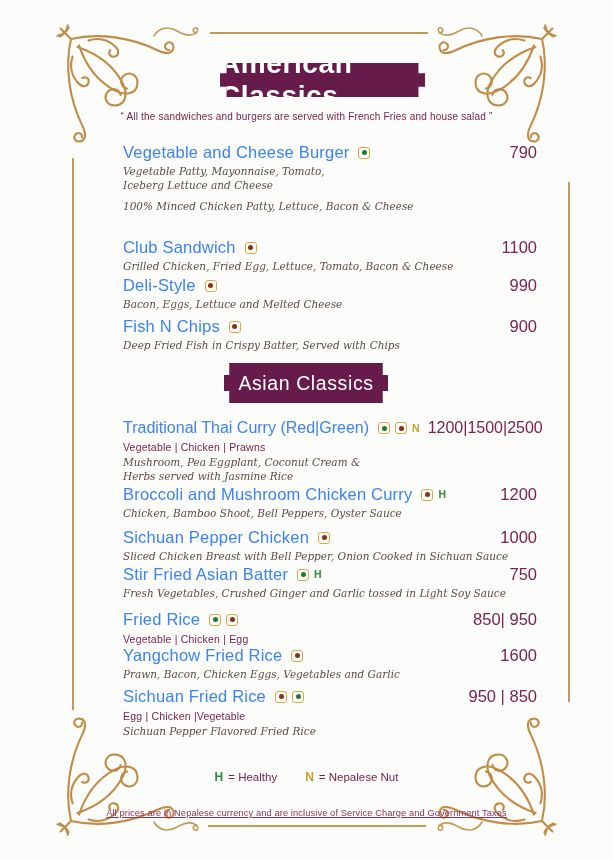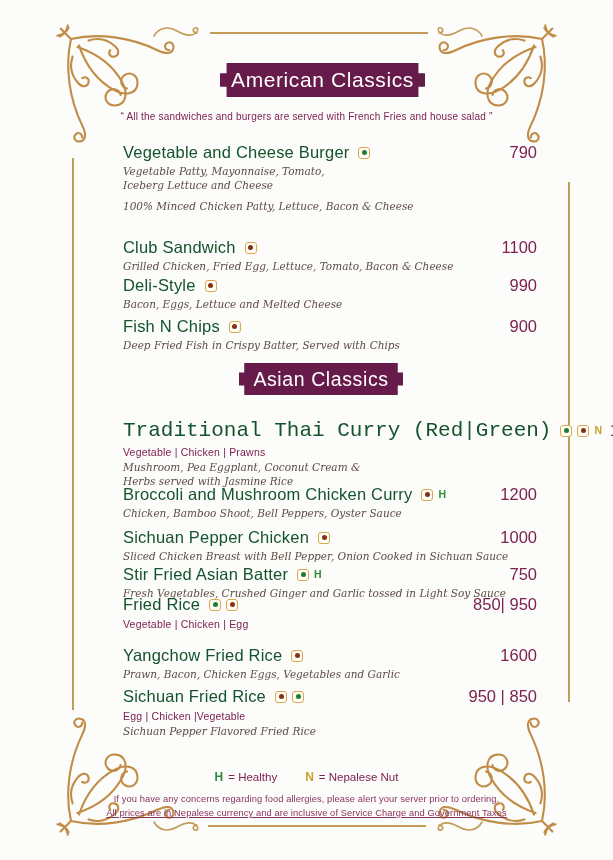--- a/index.html
+++ b/index.html
@@ -19,32 +19,32 @@
   .curl svg{display:block;width:100%;height:100%;}
   .curl.flipx{transform:scaleX(-1);}
   .curl.flipy{transform:scaleY(-1);}
   .curl.flipxy{transform:scale(-1,-1);}
 
   
   .banner{position:absolute;background:#671b4b;color:#ffffff;display:flex;align-items:center;
           justify-content:center;letter-spacing:.6px;
           clip-path:polygon(0 30%,3.2% 30%,3.2% 0,96.8% 0,96.8% 30%,100% 30%,
                             100% 70%,96.8% 70%,96.8% 100%,3.2% 100%,3.2% 70%,0 70%);}
-  #banner-american{left:220px;top:63px;width:205px;height:34px;font-size:21px;}
-  #banner-asian{left:239px;top:363px;width:164px;height:32px;font-size:19.5px;}
+  #banner-american{left:220px;top:63px;width:205px;height:34px;font-size:28px;font-weight:bold;}
+  #banner-asian{left:224px;top:363px;width:164px;height:40px;font-size:19.5px;}
 
   .note{position:absolute;top:111px;left:0;right:0;text-align:center;
         color:#7c2150;font-size:10px;letter-spacing:.2px;}
 
   
   .content{position:absolute;left:123px;top:136px;width:414px;height:640px;}
   .menu-item{position:absolute;left:0;right:0;}
   .item-row{display:flex;align-items:center;}
-  .item-name{color:#14532d;font-size:16.5px;letter-spacing:.2px;white-space:nowrap;}
-  .menu-item.tight .item-name{font-size:21px;letter-spacing:0;font-family:Liberation Mono, monospace;}
+  .item-name{color:#3b82f6;font-size:16.5px;letter-spacing:.2px;white-space:nowrap;}
+  .menu-item.tight .item-name{font-size:16px;letter-spacing:0;}
   .badges{display:flex;gap:5px;margin-left:9px;align-items:center;}
   .badge{width:10px;height:10px;border:1.6px solid #d9a94f;border-radius:3px;
          position:relative;background:#fffdf6;flex:0 0 auto;}
   .badge .dot{position:absolute;inset:0;margin:auto;width:5px;height:5px;border-radius:50%;}
   .badge.veg .dot{background:#1e7c33;}
   .badge.nonveg .dot{background:#8a2e15;}
   .letter-badge{font-size:10.5px;font-weight:bold;line-height:1;}
   .letter-badge.h{color:#2e8b3a;}
   .letter-badge.n{color:#c9a227;}
   .item-price{margin-left:auto;color:#7c2150;font-size:16.5px;white-space:nowrap;padding-left:8px;}
@@ -277,21 +277,21 @@
           <span class="badge veg">
               <span class="dot"></span>
             </span>
           <span class="letter-badge h">H</span>
         </span>
         <span class="item-price">750</span>
       </div>
       <div class="item-desc">Fresh Vegetables, Crushed Ginger and Garlic tossed in Light Soy Sauce</div>
     </div>
 
-    <div class="menu-item" style="top:459px">
+    <div class="menu-item" style="top:474px">
       <div class="item-row">
         <span class="item-name">Fried Rice</span>
         <span class="badges">
           <span class="badge veg">
               <span class="dot"></span>
             </span>
           <span class="badge nonveg">
               <span class="dot"></span>
             </span>
         </span>
@@ -336,16 +336,15 @@
     <span class="entry">
       <span class="sym h">H</span>
       <span>= Healthy</span>
     </span>
     <span class="entry">
       <span class="sym n">N</span>
       <span>= Nepalese Nut</span>
     </span>
   </div>
 
-  <div class="footer-line" id="footer-1">If you have any concerns regarding food allergies, please alert your server prior to ordering.</div>
   <div class="footer-line" id="footer-2">All prices are in Nepalese currency and are inclusive of Service Charge and Government Taxes</div>
 
 </div>
 
 </body></html>

